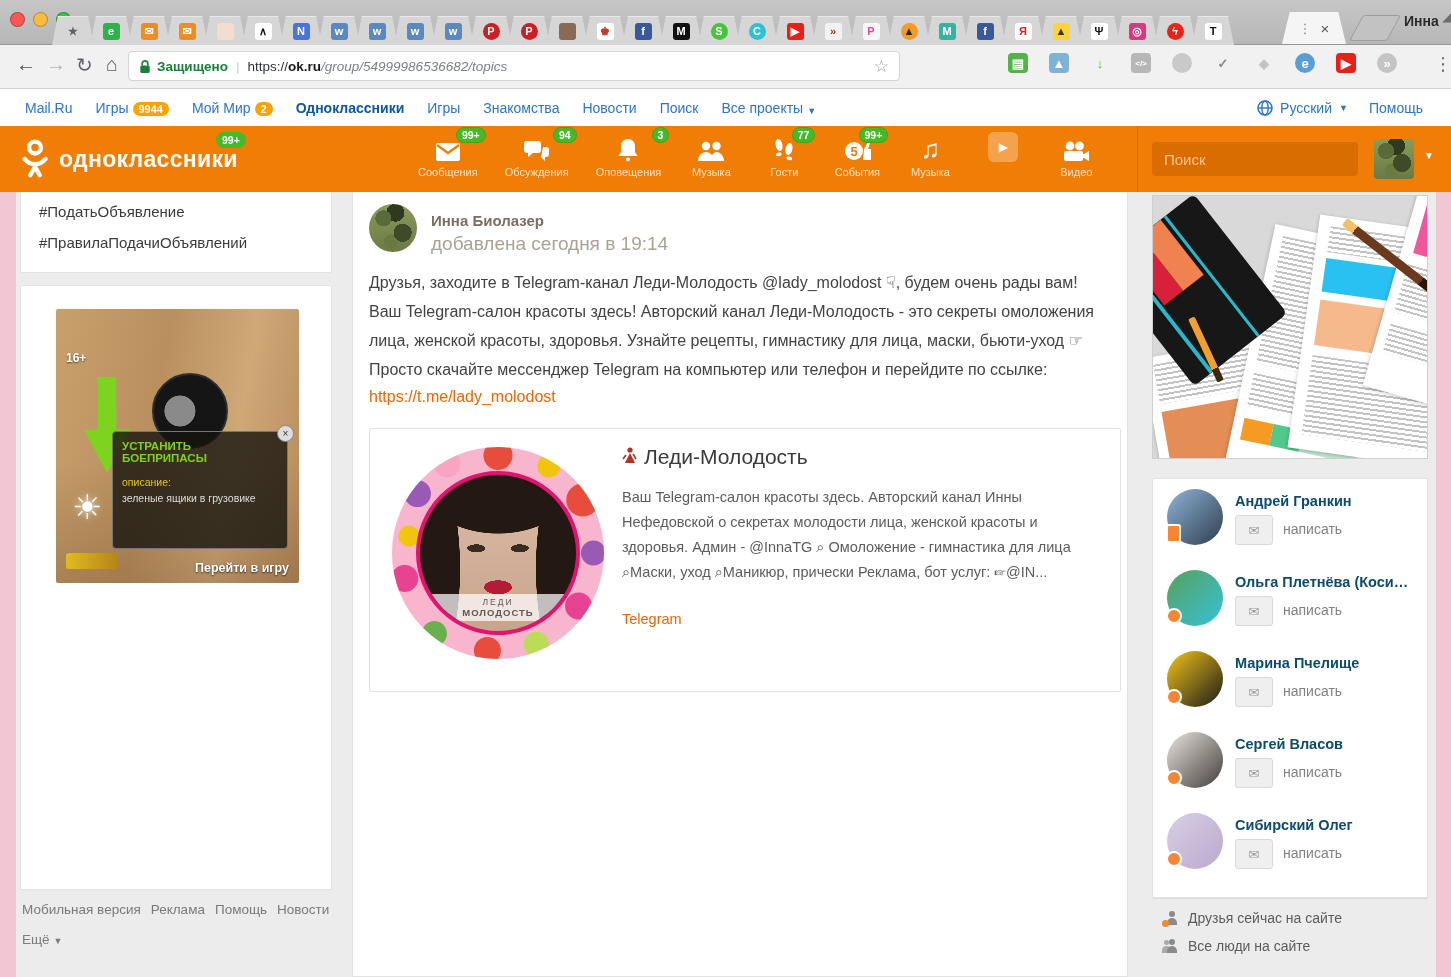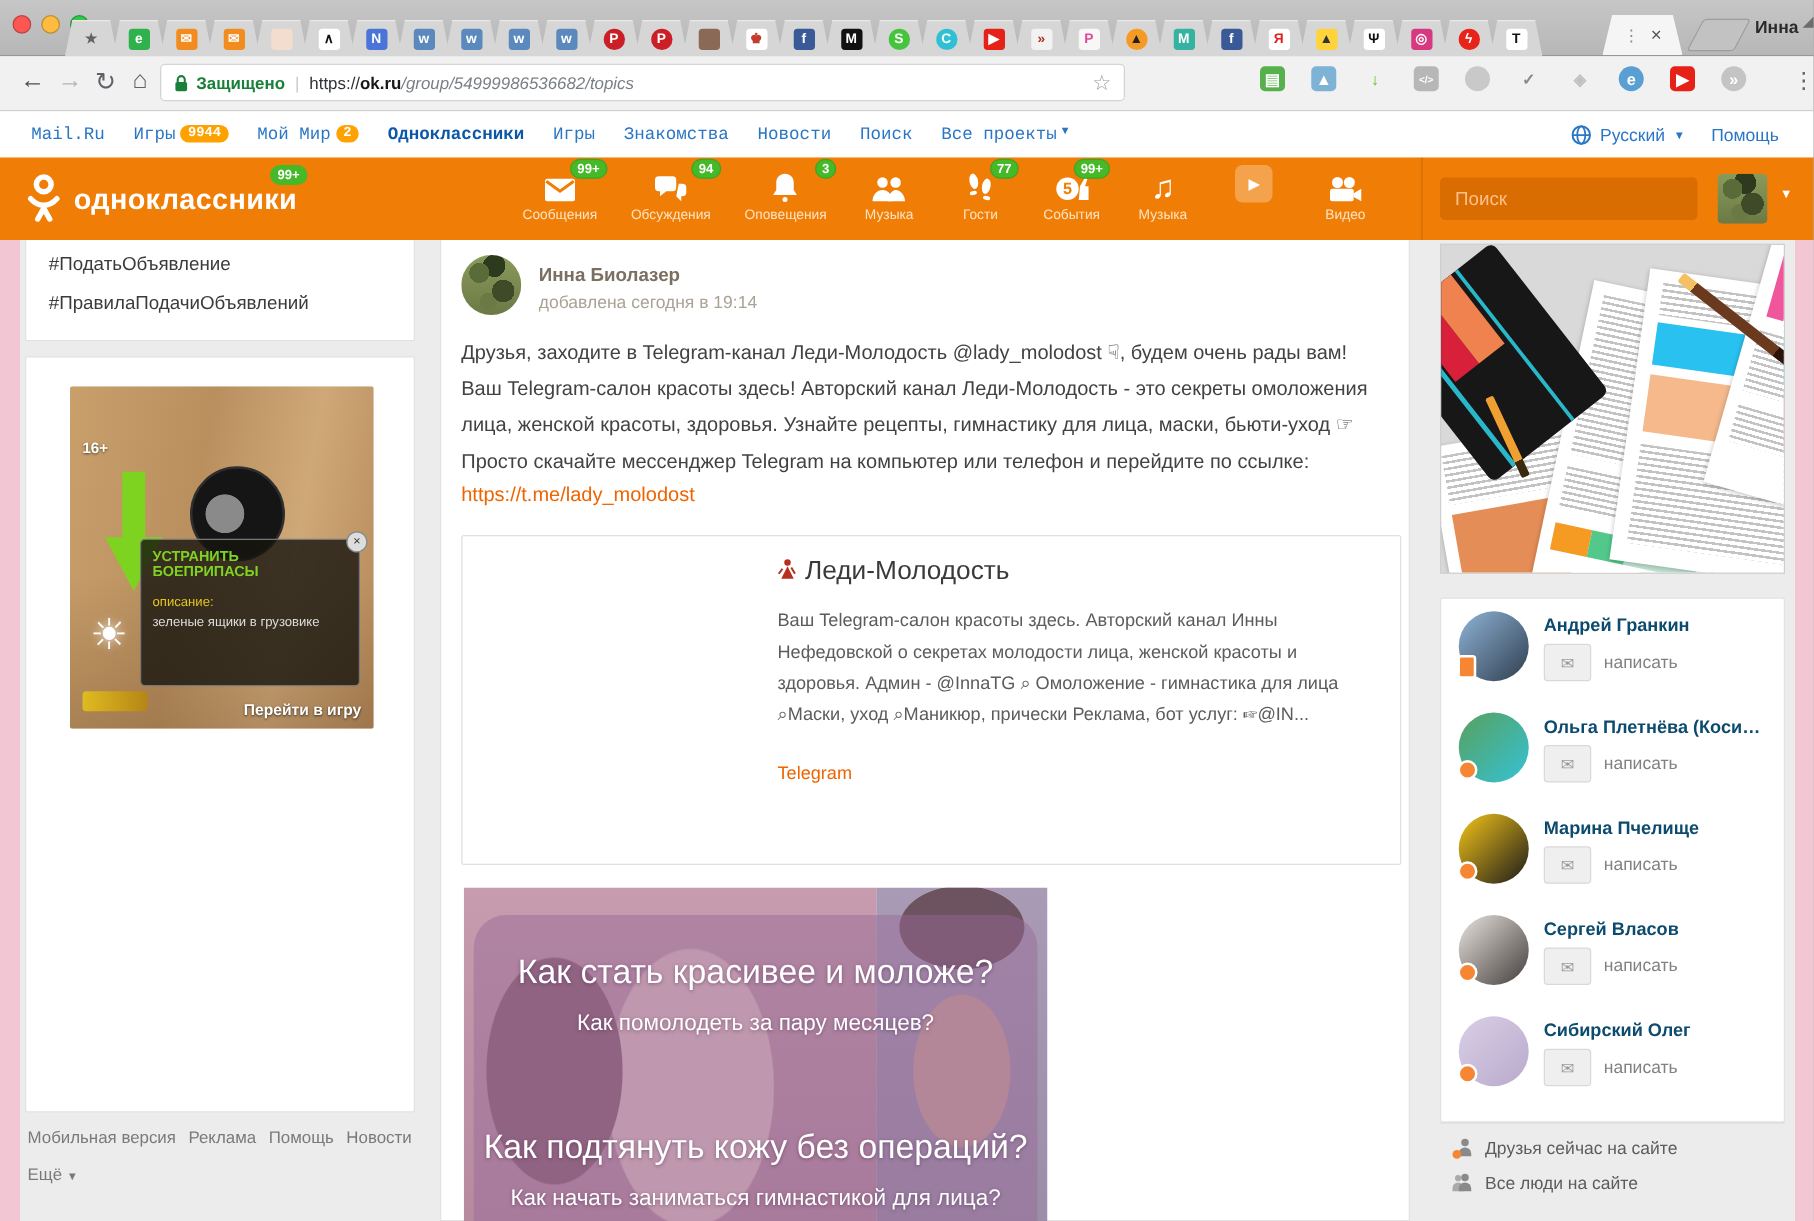--- a/index.html
+++ b/index.html
@@ -33,21 +33,21 @@
   .addr .host{color:#17181a;font-weight:bold;}
   .addr .path{color:#7a7f86;font-style:italic;}
   .addr .star{margin-left:auto;color:#9a9a9a;font-size:17px;}
   #ext-icons{position:absolute;left:1008px;top:8px;display:flex;gap:21px;align-items:center;}
   .ext{width:20px;height:20px;border-radius:4px;display:flex;align-items:center;justify-content:center;font-size:13px;font-weight:bold;}
   .ext.circ{border-radius:50%;}
   .menu-dots{position:absolute;left:1434px;top:8px;font-size:18px;color:#5f6368;}
   
   .mailbar{position:absolute;left:0;top:89px;width:1451px;height:37px;background:#fff;}
   #mail-left{position:absolute;left:25px;top:0;height:37px;display:flex;align-items:center;gap:23px;}
-  .mailitem{font-size:14px;color:#2a76c6;display:flex;align-items:flex-start;gap:4px;white-space:nowrap;font-family:Liberation Mono, monospace;}
+  .mailitem{font-size:14px;color:#2a76c6;display:flex;align-items:flex-end;gap:4px;white-space:nowrap;}
   .mailitem.active{color:#0b57a8;font-weight:bold;}
   .mbadge{background:#ffa200;color:#fff;font-size:11px;font-weight:bold;border-radius:9px;padding:1px 6px;}
   .mail-right{position:absolute;right:28px;top:0;height:37px;display:flex;align-items:center;gap:7px;font-size:14px;color:#2a76c6;}
   .caret{font-size:9px;}
   
   .okheader{position:absolute;left:0;top:126px;width:1451px;height:66px;background:#f07d05;}
   .oklogo{position:absolute;left:20px;top:13px;display:flex;align-items:center;gap:9px;color:#fff;}
   .oklogo .txt{font-size:23px;font-weight:bold;letter-spacing:.3px;}
   .logo-badge{position:absolute;left:196px;top:-7px;background:#46b929;color:#fff;font-size:10.5px;font-weight:bold;border-radius:9px;padding:2px 6px;}
   #ok-nav{position:absolute;left:418px;top:8px;display:flex;gap:27px;align-items:flex-start;}
@@ -98,21 +98,21 @@
   .game-logo{position:absolute;left:10px;top:244px;width:52px;height:16px;border-radius:3px;
      background:linear-gradient(90deg,#e8c517,#b8860b);opacity:.85;}
   .game-cta{position:absolute;right:10px;bottom:8px;color:#fff;font-size:12.5px;font-weight:bold;text-shadow:0 1px 2px rgba(0,0,0,.7);}
   #footer-links{position:absolute;left:22px;top:710px;width:320px;font-size:13.5px;color:#7a7a7a;}
   #footer-links span{margin-right:10px;}
   .more-link{position:absolute;left:22px;top:740px;font-size:13.5px;color:#7a7a7a;}
   
   .main-col{position:absolute;left:352px;top:0;width:776px;height:785px;background:#fff;border:1px solid #e2e2e2;border-top:none;box-sizing:border-box;}
   .post-avatar{position:absolute;left:16px;top:12px;width:48px;height:48px;border-radius:50%;}
   .post-author{position:absolute;left:78px;top:20px;font-size:15px;font-weight:bold;color:#7a6f60;}
-  .post-meta{position:absolute;left:78px;top:41px;font-size:14px;color:#aaa294;}
+  .post-meta{position:absolute;left:78px;top:41px;font-size:19px;color:#aaa294;}
   .post-text{position:absolute;left:16px;top:76px;width:735px;font-size:16px;line-height:29px;color:#424242;}
   .post-link{position:absolute;left:16px;top:196px;font-size:16px;color:#ee6400;}
   .embed-card{position:absolute;left:16px;top:236px;width:750px;height:262px;border:1px solid #e0e0e0;border-radius:2px;}
   .flower-ring{position:absolute;left:22px;top:18px;width:212px;height:212px;border-radius:50%;
      background:
        radial-gradient(circle at 12% 22%,#9b59b6 0 13px,transparent 14px),
        radial-gradient(circle at 26% 8%,#f8a5c2 0 13px,transparent 14px),
        radial-gradient(circle at 50% 4%,#e74c3c 0 14px,transparent 15px),
        radial-gradient(circle at 74% 9%,#f1c40f 0 11px,transparent 12px),
        radial-gradient(circle at 90% 25%,#e74c3c 0 16px,transparent 17px),
@@ -517,43 +517,40 @@
     <div class="more-link"><span>Ещё</span> <span class="caret">▼</span></div>
 
     <div class="main-col">
       <div class="post-avatar camo"></div>
       <div class="post-author">Инна Биолазер</div>
       <div class="post-meta">добавлена сегодня в 19:14</div>
       <div class="post-text">Друзья, заходите в Telegram-канал Леди-Молодость @lady_molodost ☟, будем очень рады вам! Ваш Telegram-салон красоты здесь! Авторский канал Леди-Молодость - это секреты омоложения лица, женской красоты, здоровья. Узнайте рецепты, гимнастику для лица, маски, бьюти-уход ☞ Просто скачайте мессенджер Telegram на компьютер или телефон и перейдите по ссылке:</div>
       <a class="post-link">https://t.me/lady_molodost</a>
 
       <div class="embed-card">
+        <div class="flower-ring">
+          <div class="face-circle">
+            <div class="face-label">
+              <div class="l1">ЛЕДИ</div>
+              <div class="l2">МОЛОДОСТЬ</div>
+            </div>
+          </div>
+        </div>
         <div class="embed-title">
           <svg width="15" height="20" viewBox="0 0 15 20">
               <circle cx="8" cy="3" r="2.6" fill="#b5301f"></circle>
               <path d="M8 6L3 16h10z" fill="#b5301f"></path>
               <path d="M4 8l-3 4M11 7l3 5" stroke="#b5301f" stroke-width="1.6"></path>
             </svg>
           <span>Леди-Молодость</span>
         </div>
         <div class="embed-desc">Ваш Telegram-салон красоты здесь. Авторский канал Инны Нефедовской о секретах молодости лица, женской красоты и здоровья. Админ - @InnaTG ⌕ Омоложение - гимнастика для лица ⌕Маски, уход ⌕Маникюр, прически Реклама, бот услуг: ☞@IN...</div>
         <a class="embed-link">Telegram</a>
       </div>
 
-      <div class="beauty">
-        <div class="bp-left"></div>
-        <div class="bp-right"></div>
-        <div class="bp-overlay"></div>
-        <div id="beauty-texts">
-            <div class="bq q1">Как стать красивее и моложе?</div>
-            <div class="bq q2">Как помолодеть за пару месяцев?</div>
-            <div class="bq q3">Как подтянуть кожу без операций?</div>
-            <div class="bq q4">Как начать заниматься гимнастикой для лица?</div>
-          </div>
-      </div>
     </div>
 
     <div class="collage">
       <div class="sheet" style="left:6px;top:148px;width:150px;height:210px;transform:rotate(-10deg)">
         <div class="tlines" style="position:absolute;left:10px;top:8px;width:128px;height:40px"></div>
         <div style="position:absolute;left:10px;top:56px;width:86px;height:120px;background:#e58d56"></div>
         <div style="position:absolute;left:102px;top:56px;width:38px;height:40px;background:#b9d943;clip-path:polygon(0 100%,100% 0,100% 100%)"></div>
 
       </div>
       <div class="sheet" style="left:96px;top:40px;width:140px;height:240px;transform:rotate(12deg)">

